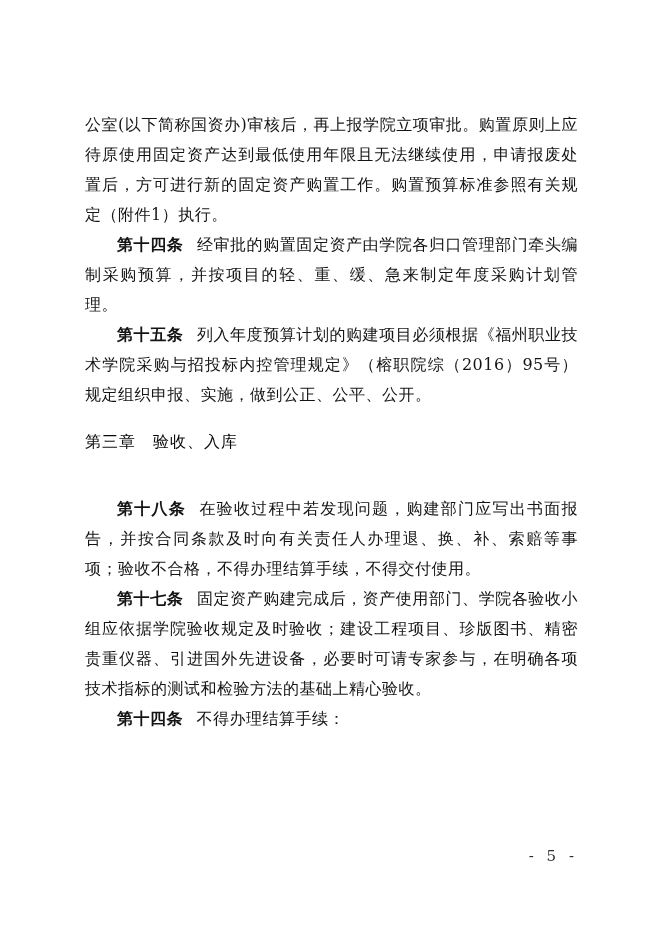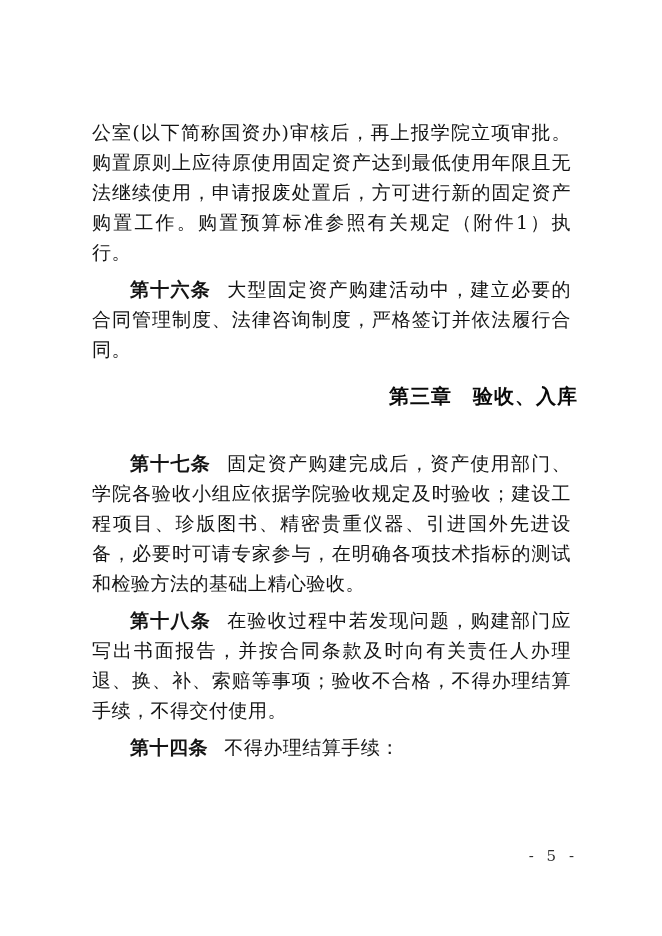--- a/index.html
+++ b/index.html
@@ -17,40 +17,40 @@
     font-family: "DejaVu Serif", "Liberation Serif", serif;
     color: #141414;
   }
   .content {
     position: absolute;
     top: 110px;
     left: 85px;
     width: 493px;
   }
   .para {
-    margin: 7px;
-    font-size: 19px;
+    margin: 0;
+    font-size: 16px;
     line-height: 30px;
     text-align: justify;
     letter-spacing: 0.5px;
   }
   .indent {
     text-indent: 2em;
   }
   .lead {
     font-weight: bold;
     margin-right: 0.85em;
   }
   .chapter-heading {
     margin: 14px 0 34px 0;
     font-family: "DejaVu Sans", "Liberation Sans", sans-serif;
-    font-size: 20px;
+    font-size: 16px;
     line-height: 36px;
-    font-weight: bold;
-    text-align: right;
+    font-weight: normal;
+    text-align: left;
     color: #0a0a0a;
     letter-spacing: 1px;
   }
   .page-number {
     position: absolute;
     top: 847px;
     right: 84px;
     font-size: 15px;
     letter-spacing: 4px;
     color: #2e2e2e;
@@ -61,34 +61,37 @@
 <body>
 
 <div class="page">
   <div class="content">
 
     <p class="para">
       <span>公室(以下简称国资办)审核后，再上报学院立项审批。购置原则上应待原使用固定资产达到最低使用年限且无法继续使用，申请报废处置后，方可进行新的固定资产购置工作。购置预算标准参照有关规定（附件1）执行。</span>
     </p>
 
 
-
+    <p class="para indent">
+      <span class="lead">第十四条</span><span>经审批的购置固定资产由学院各归口管理部门牵头编制采购预算，并按项目的轻、重、缓、急来制定年度采购计划管理。</span>
+    </p>
 
     <p class="para indent">
-      <span class="lead">第十六条</span><span>大型固定资产购建活动中，建立必要的合同管理制度、法律咨询制度，严格签订并依法履行合同。</span>
+      <span class="lead">第十五条</span><span>列入年度预算计划的购建项目必须根据《福州职业技术学院采购与招投标内控管理规定》（榕职院综（2016）95号）规定组织申报、实施，做到公正、公平、公开。</span>
     </p>
+
 
     <h2 class="chapter-heading">第三章　验收、入库</h2>
 
     <p class="para indent">
-      <span class="lead">第十七条</span><span>固定资产购建完成后，资产使用部门、学院各验收小组应依据学院验收规定及时验收；建设工程项目、珍版图书、精密贵重仪器、引进国外先进设备，必要时可请专家参与，在明确各项技术指标的测试和检验方法的基础上精心验收。</span>
+      <span class="lead">第十八条</span><span>在验收过程中若发现问题，购建部门应写出书面报告，并按合同条款及时向有关责任人办理退、换、补、索赔等事项；验收不合格，不得办理结算手续，不得交付使用。</span>
     </p>
 
     <p class="para indent">
-      <span class="lead">第十八条</span><span>在验收过程中若发现问题，购建部门应写出书面报告，并按合同条款及时向有关责任人办理退、换、补、索赔等事项；验收不合格，不得办理结算手续，不得交付使用。</span>
+      <span class="lead">第十七条</span><span>固定资产购建完成后，资产使用部门、学院各验收小组应依据学院验收规定及时验收；建设工程项目、珍版图书、精密贵重仪器、引进国外先进设备，必要时可请专家参与，在明确各项技术指标的测试和检验方法的基础上精心验收。</span>
     </p>
 
     <p class="para indent">
       <span class="lead">第十四条</span><span>不得办理结算手续：</span>
     </p>
 
   </div>
 
   <div class="page-number">- 5 -</div>
 </div>

